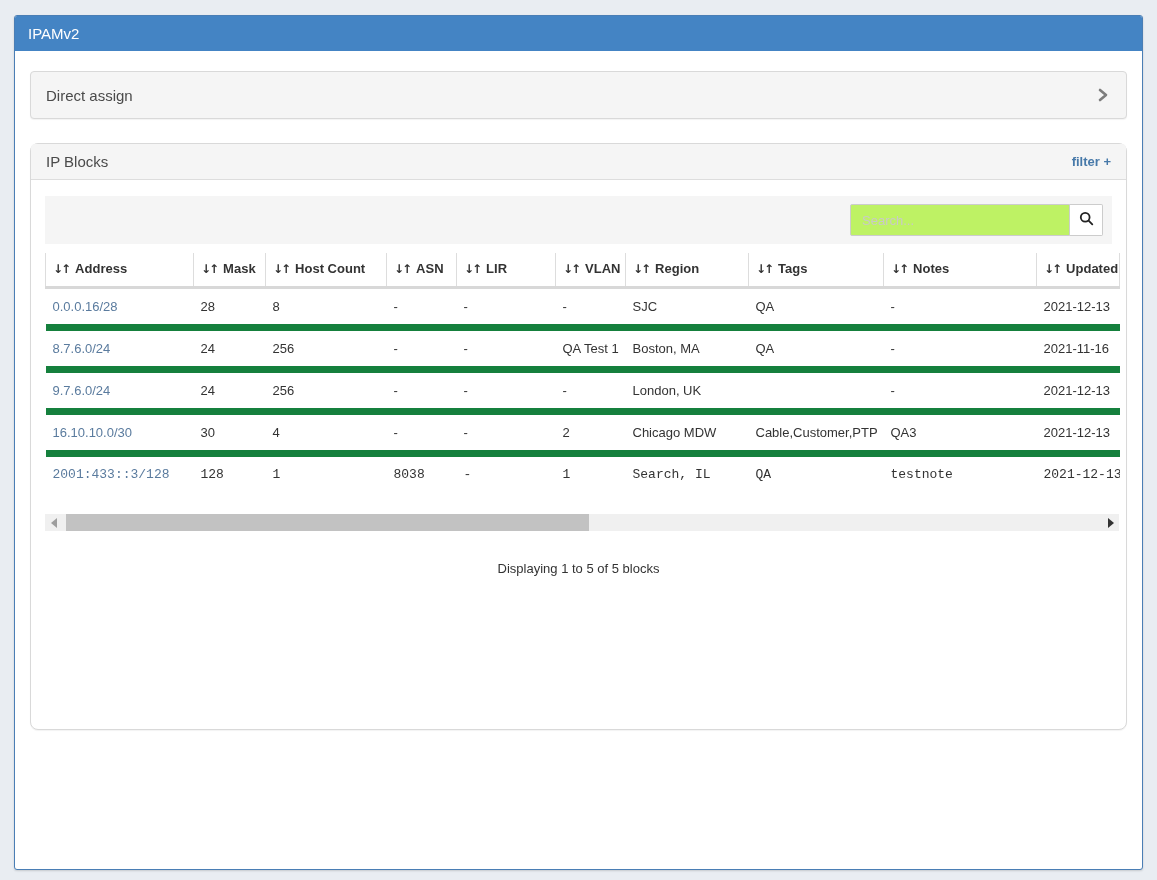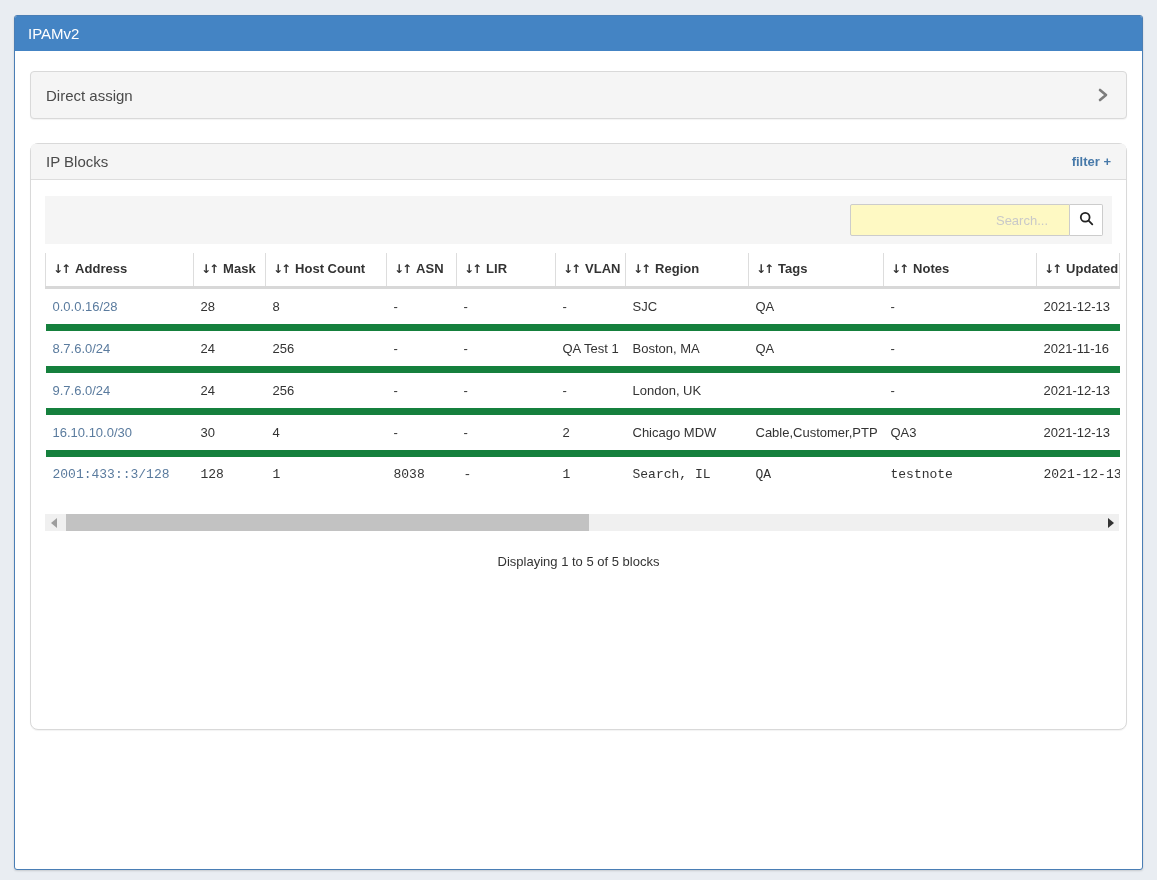--- a/index.html
+++ b/index.html
@@ -85,27 +85,26 @@
     align-items: center;
     justify-content: flex-end;
     padding-right: 9px;
     margin-bottom: 9px;
   }
   .search-group { display: flex; }
   .search-input {
     width: 220px; height: 32px;
     border: 1px solid #cccccc;
     border-radius: 2px 0 0 2px;
-    background: #fef9c3;
-    padding: 0 21px;
+    background: #bef264;
+    padding: 0 11px;
     font-size: 13px;
     color: #555;
     outline: none;
     font-family: "Liberation Sans", sans-serif;
-    text-align: right;
   }
   .search-input::placeholder { color: #c9c9c9; }
   .search-btn {
     width: 33px; height: 32px;
     border: 1px solid #cccccc;
     border-left: none;
     border-radius: 0 2px 2px 0;
     background: #fff;
     display: flex;
     align-items: center;
@@ -178,21 +177,21 @@
   }
   .hscroll-thumb {
     position: absolute;
     left: 21px; top: 0;
     width: 523px; height: 17px;
     background: #c2c2c2;
     cursor: grab;
   }
 
   .displaying {
-    margin-top: 23px;
+    margin-top: 30px;
     text-align: center;
     font-size: 13px;
     color: #333333;
   }
 </style>
 </head>
 <body>
 
 <div class="app">
   <div class="app-header">

